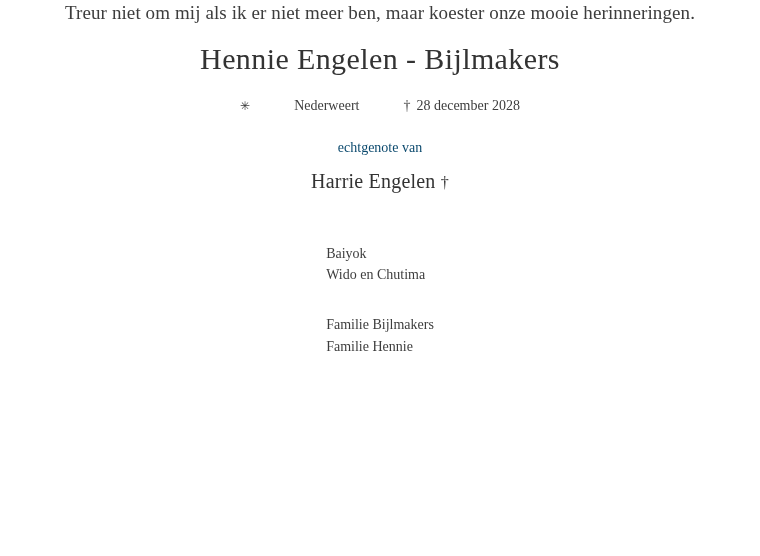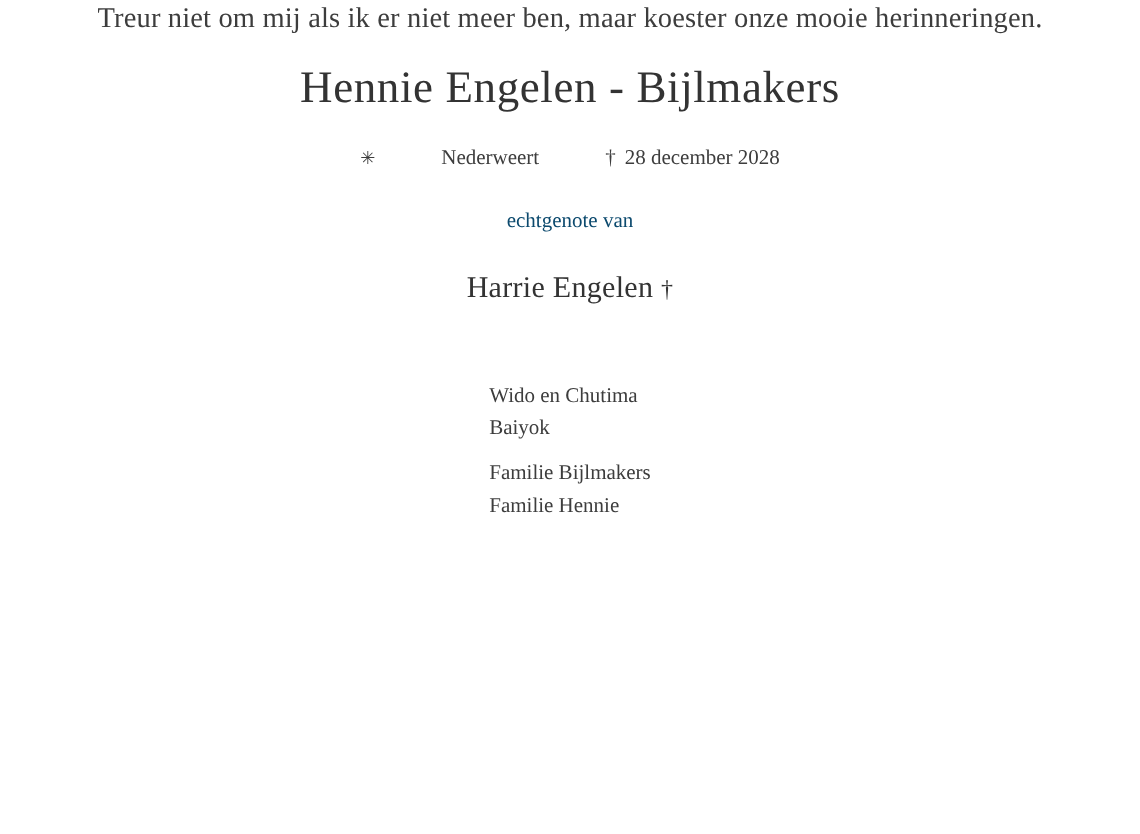--- a/index.html
+++ b/index.html
@@ -65,21 +65,21 @@
     display: inline-flex;
     align-items: baseline;
     gap: 6px;
   }
   .relation {
     margin-top: 26px;
     font-size: 14px;
     color: #0c4a6e;
   }
   .spouse {
-    margin-top: 25px;
+    margin-top: 14px;
     font-size: 20px;
     color: #333333;
     letter-spacing: 0.2px;
   }
   .spouse .cross {
     font-size: 16px;
   }
   .survivors {
     margin-top: 50px;
     font-size: 14px;
@@ -88,21 +88,21 @@
     display: inline-block;
     text-align: left;
     margin-left: auto;
     margin-right: auto;
   }
   .survivors-wrap {
     display: flex;
     justify-content: center;
   }
   .group + .group {
-    margin-top: 8px;
+    margin-top: 28px;
   }
   .line {
     white-space: pre;
   }
 </style>
 </head>
 <body>
 
 <div class="card">
 
@@ -124,22 +124,22 @@
   <div class="relation">echtgenote van</div>
 
   <div class="spouse">
     <span>Harrie Engelen</span>
     <span class="cross">†</span>
   </div>
 
   <div class="survivors-wrap">
     <div class="survivors">
       <div class="group">
+        <div class="line">Baiyok</div>
         <div class="line">Wido en Chutima</div>
-        <div class="line">Baiyok</div>
       </div>
       <div class="group">
         <div class="line">Familie Bijlmakers</div>
         <div class="line">Familie Hennie</div>
       </div>
     </div>
   </div>
 
 </div>
 

